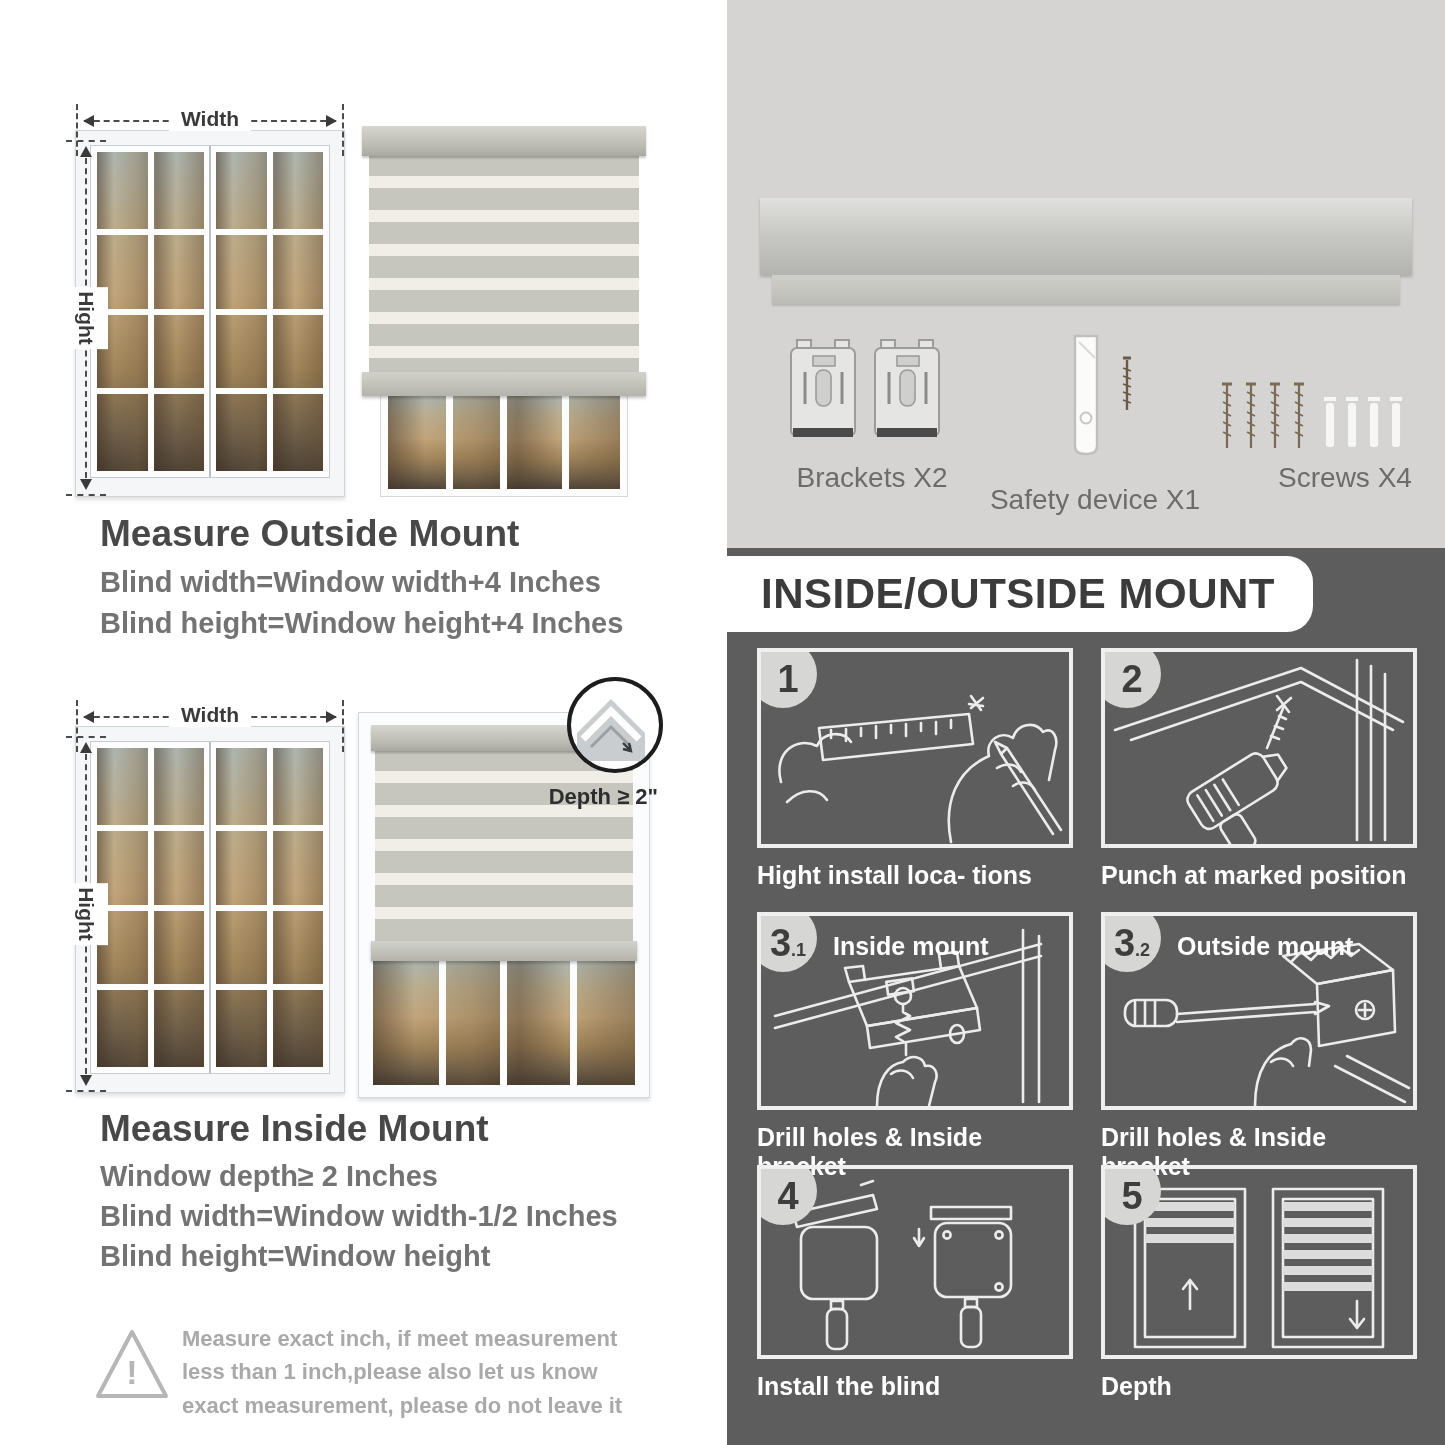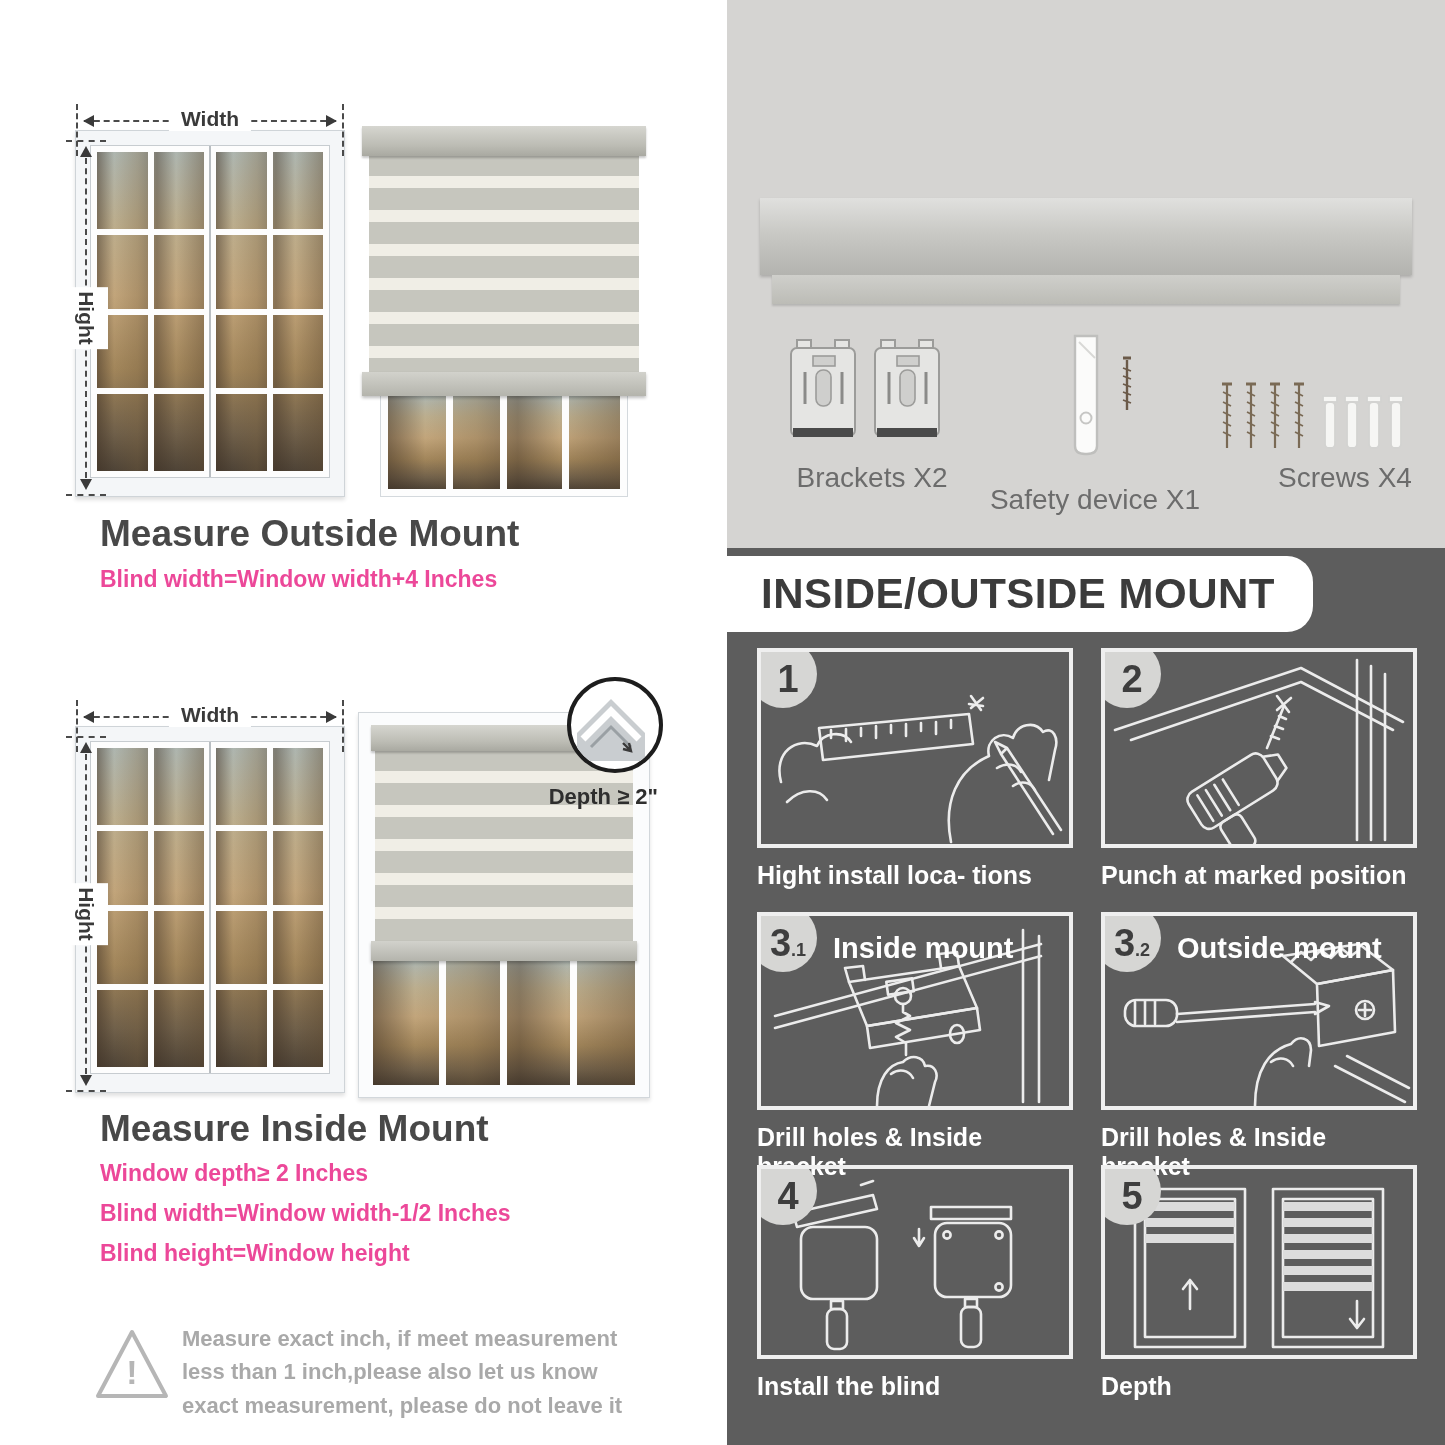--- a/index.html
+++ b/index.html
@@ -12,21 +12,21 @@
              font-size:46px;padding-left:34px;}
   .caps-included{left:0;top:12px;width:497px;height:77px;background:#fff;color:#c9c8c6;
              font-size:46px;padding-left:36px;}
   .caps-mount{left:0;top:8px;width:586px;height:76px;background:#fff;color:#3b3b3b;
              font-size:42px;padding-left:34px;}
   
   .panel-top{position:absolute;left:727px;top:0;width:718px;height:548px;background:#d5d4d2;}
   .panel-dark{position:absolute;left:727px;top:548px;width:718px;height:897px;background:#5d5d5d;}
   
   .sec-title{position:absolute;font-size:37px;font-weight:bold;color:#484848;}
-  .formula{position:absolute;font-size:23px;font-weight:bold;color:#ec4899;}
+  .formula{position:absolute;font-size:29px;font-weight:bold;color:#737373;}
   .blind-title{position:absolute;left:0;right:0;top:140px;text-align:center;
                font-size:31px;font-weight:bold;color:#6c6c6c;}
   .item-label{position:absolute;text-align:center;font-size:28px;font-weight:normal;color:#6c6c6c;}
   .warn-text{position:absolute;left:182px;top:1322px;width:452px;font-size:22px;
              line-height:1.52;color:#a9a9a9;font-weight:bold;}
   
   .win{position:absolute;background:#f4f6f8;border:1px solid #cfd4d8;
        box-shadow:0 3px 4px rgba(0,0,0,.12);padding:14px 14px 20px;box-sizing:border-box;}
   .doors{position:relative;display:flex;height:100%;border:1px solid #c7ccd0;background:#e7ebee;}
   .door{flex:1;position:relative;border:6px solid #fdfdfd;overflow:hidden;}
@@ -84,21 +84,21 @@
      background:linear-gradient(180deg,#cfcfcb,#bcbcb6);box-shadow:0 2px 2px rgba(0,0,0,.15);}
   .itm{position:absolute;}
   
   .step{position:absolute;width:316px;}
   .sbox{position:relative;border:4px solid #efefef;box-sizing:border-box;overflow:hidden;height:100%;}
   .sbox-wrap{position:relative;}
   .badge{position:absolute;left:-12px;top:-12px;width:68px;height:68px;border-radius:50%;
          background:#d6d6d4;color:#3e3e3e;font-weight:bold;font-size:38px;
          display:flex;align-items:center;justify-content:center;padding:10px 0 0 10px;box-sizing:border-box;z-index:3;}
   .badge .sub{font-size:18px;margin-top:14px;}
-  .slabel{position:absolute;left:72px;top:16px;color:#fff;font-weight:bold;font-size:29px;z-index:3;}
+  .slabel{position:absolute;left:72px;top:16px;color:#fff;font-weight:bold;font-size:25px;z-index:3;}
   .scap{color:#fff;font-weight:bold;font-size:25px;margin-top:13px;}
   .lineart{stroke:#ececec;stroke-width:2.6;fill:none;stroke-linecap:round;stroke-linejoin:round;}
 </style>
 </head>
 <body>
 
 <div id="canvas">
 
 
   <div class="win" style="left:75px;top:130px;width:270px;height:367px;">
@@ -146,20 +146,21 @@
       <div class="glass photo">
         <div class="vbar" style="left:25%;"></div>
         <div class="vbar" style="left:calc(50% - 4px);"></div>
         <div class="vbar" style="left:75%;"></div>
       </div>
     </div>
   </div>
 
   <div class="sec-title" style="left:100px;top:513px;">Measure Outside Mount</div>
   <div class="formula" style="left:100px;top:566px;">Blind width=Window width+4 Inches</div>
+  <div class="formula" style="left:100px;top:607px;">Blind height=Window height+4 Inches</div>
 
   <div class="win" style="left:75px;top:726px;width:270px;height:367px;">
     <div class="doors">
       <div class="door photo">
         <div class="mv"></div>
           <div class="mh m1"></div>
           <div class="mh m2"></div>
           <div class="mh m3"></div>
       </div>
       <div class="door photo">

